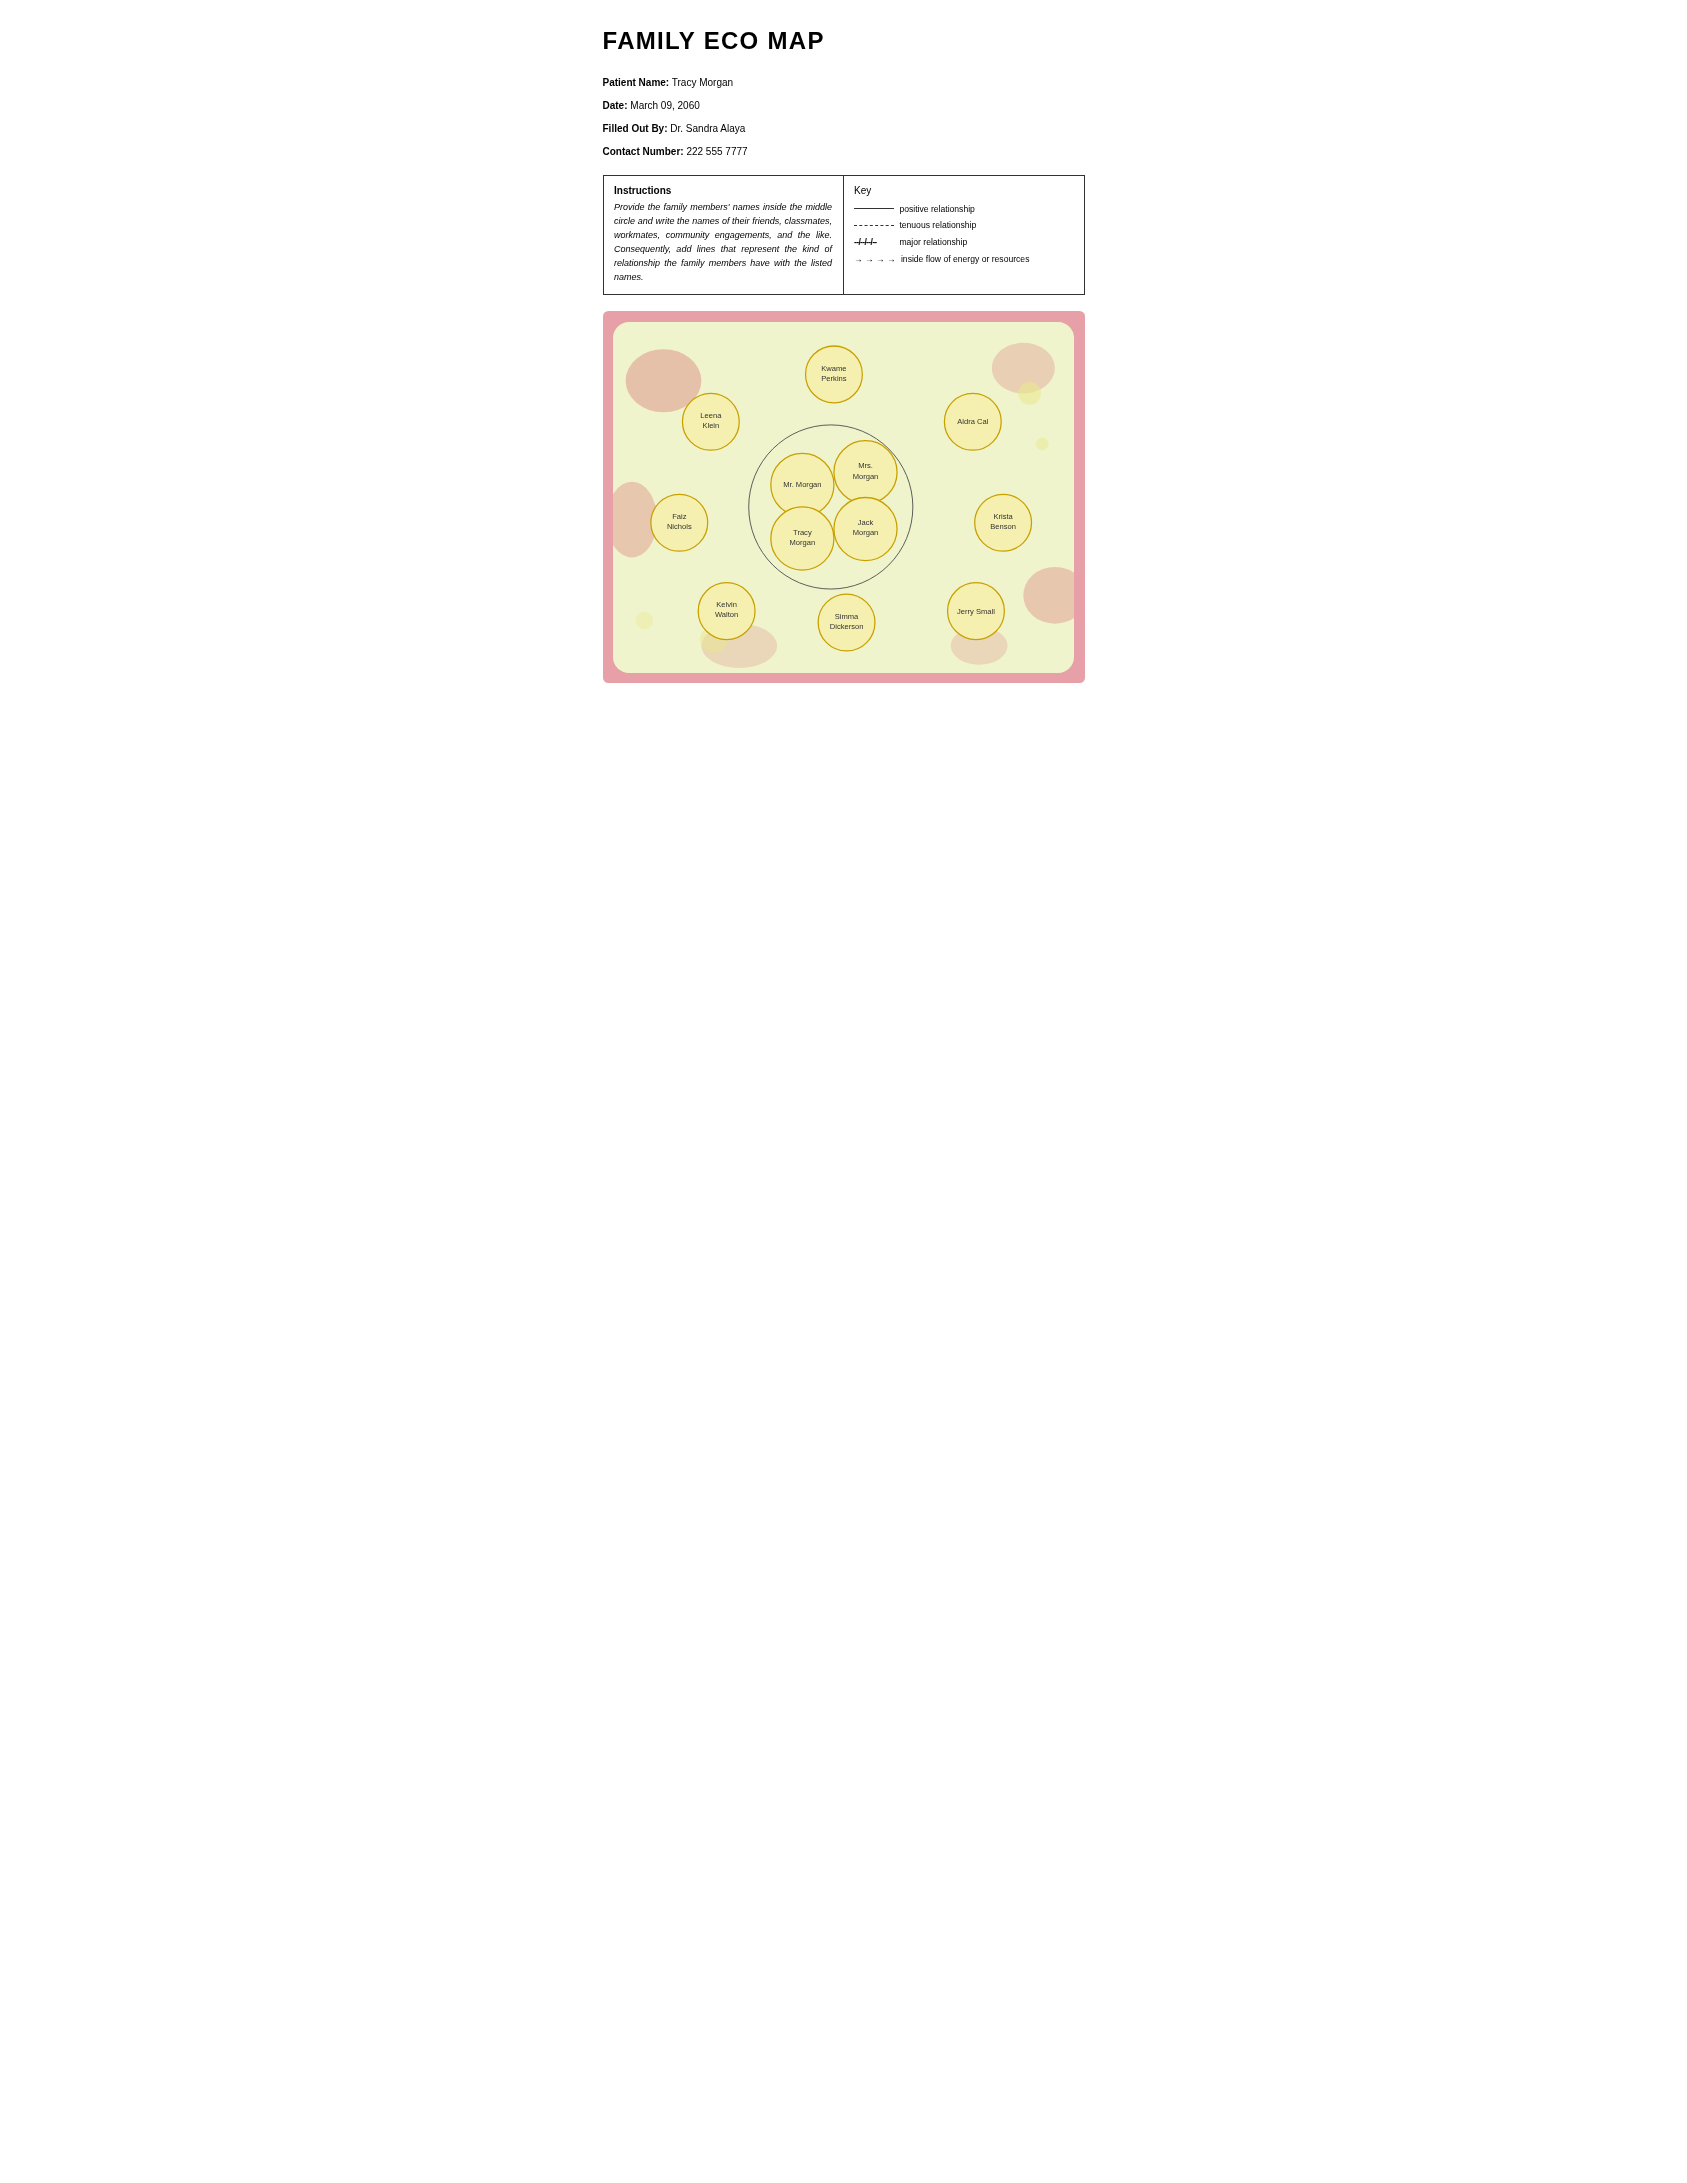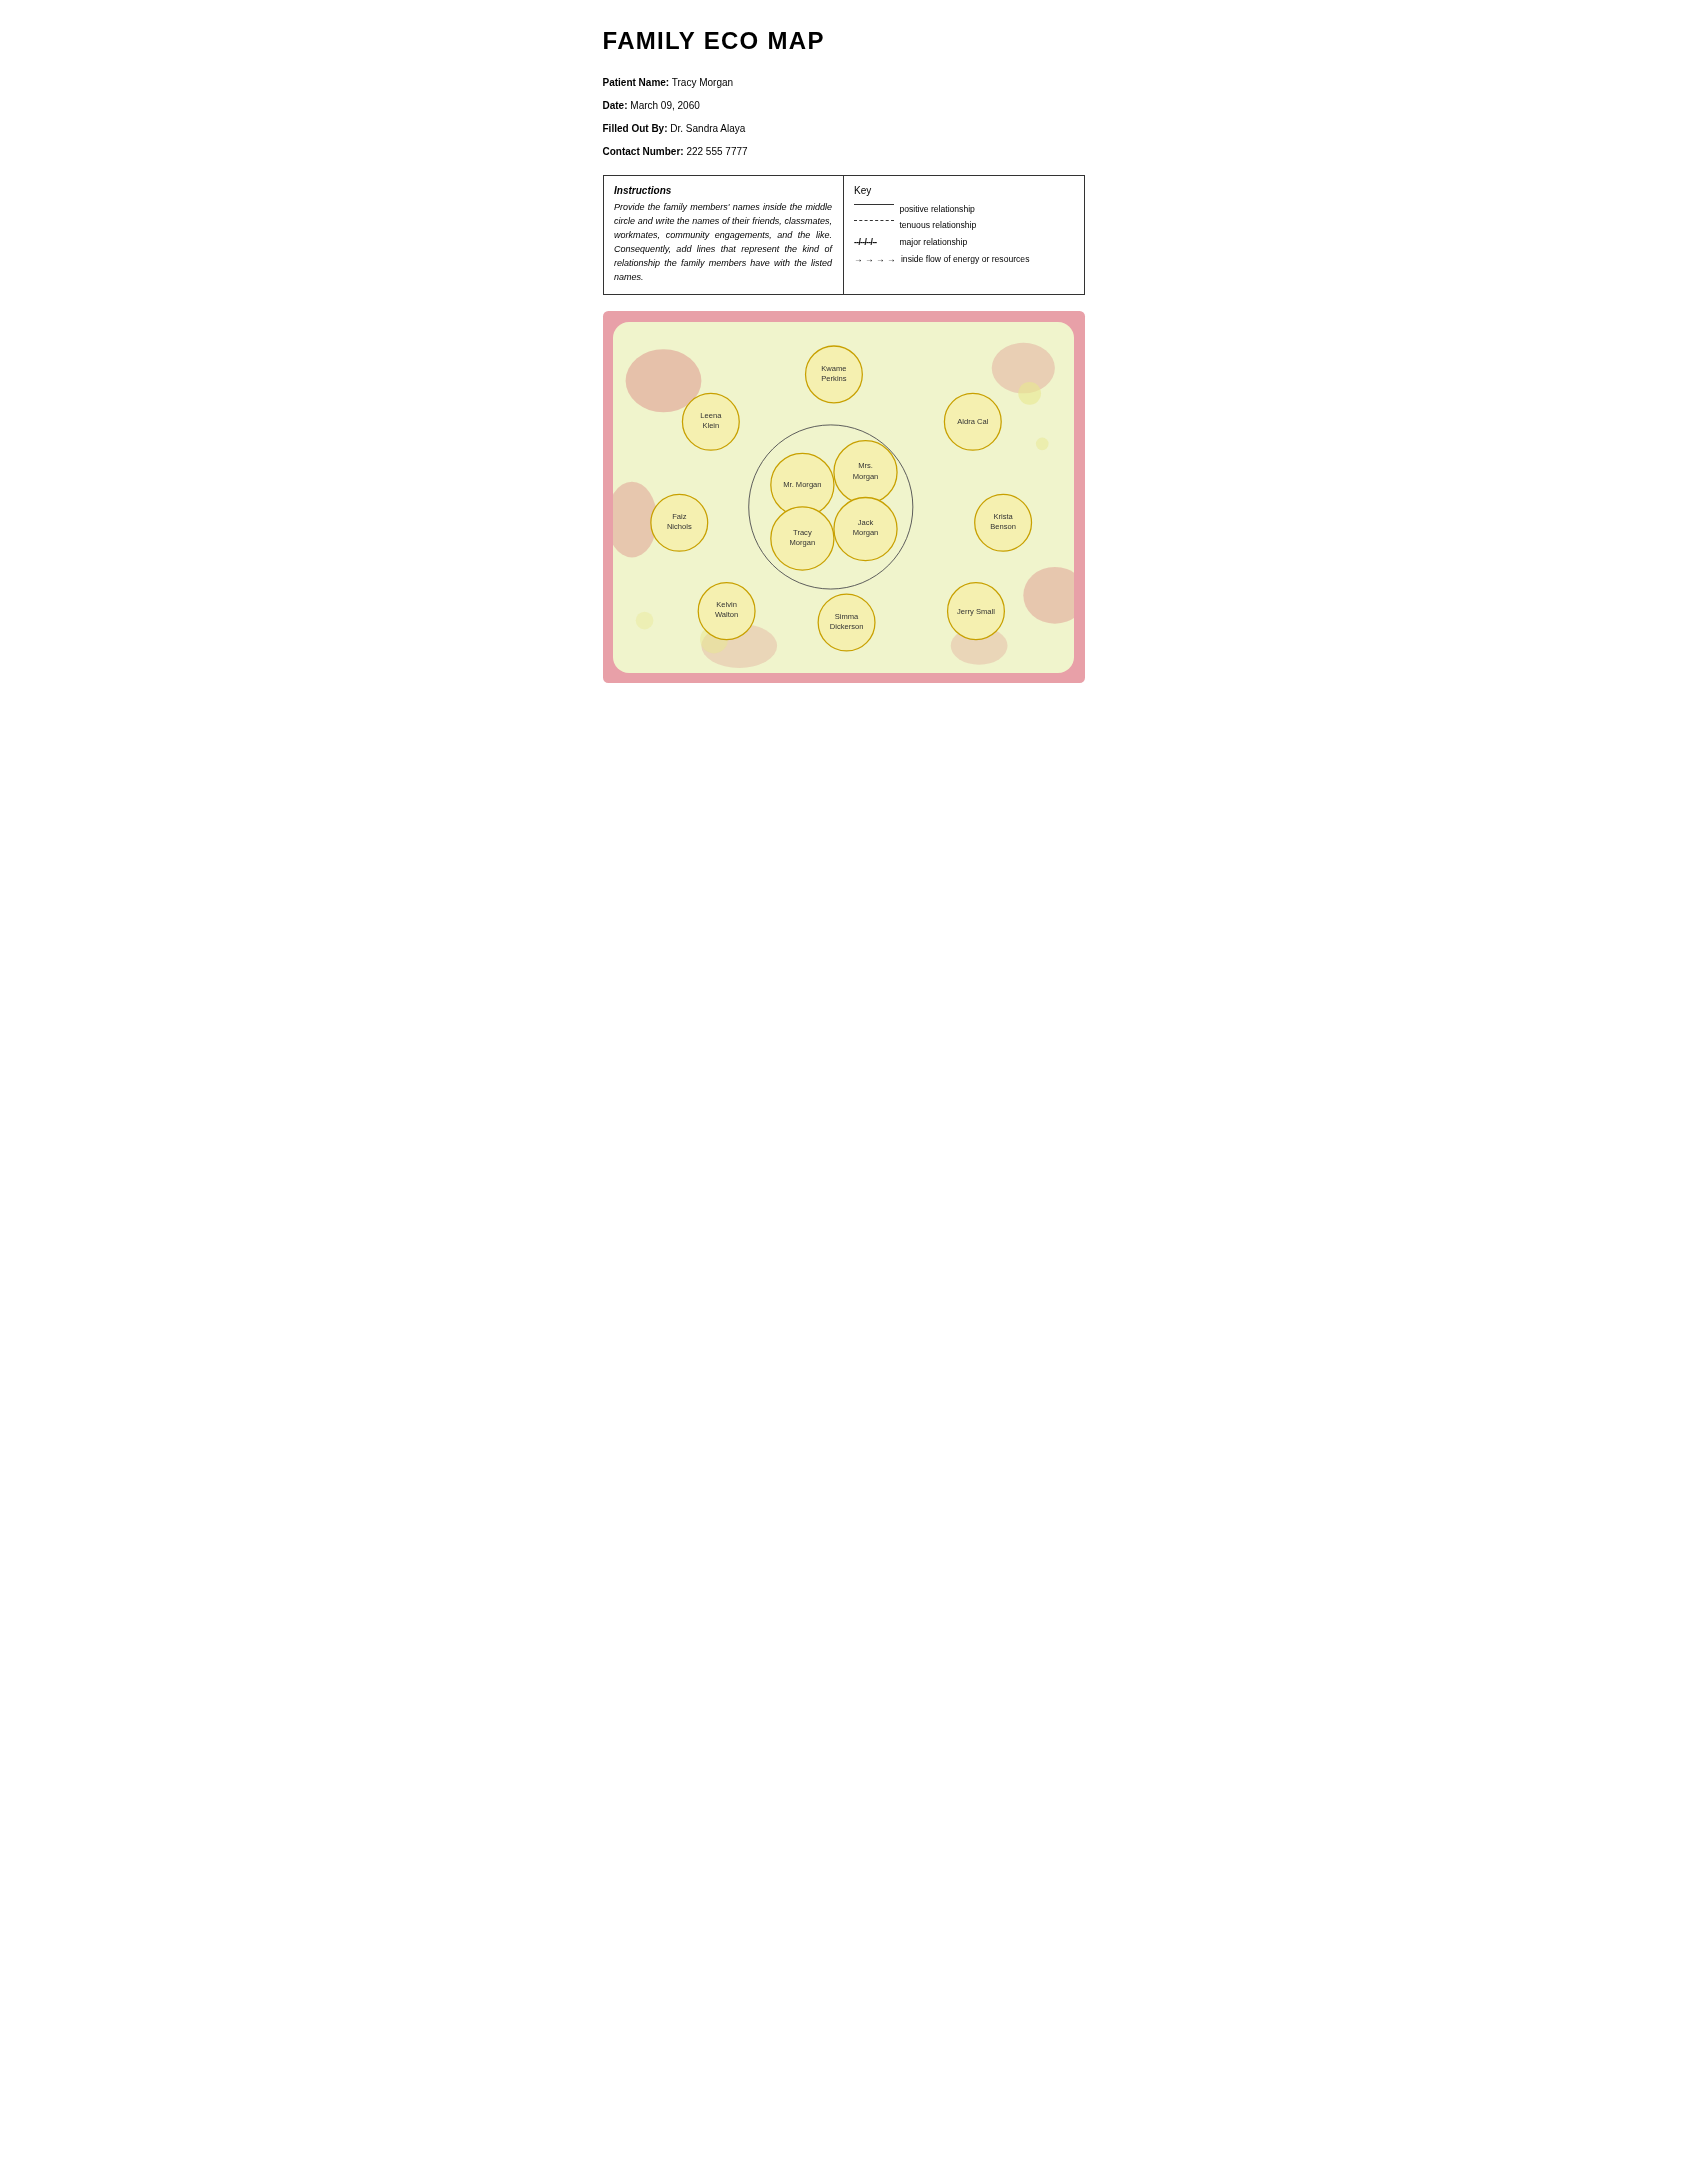--- a/index.html
+++ b/index.html
@@ -38,38 +38,38 @@
       margin-bottom: 16px;
     }
     .instructions-cell {
       border-right: 1px solid #333;
       padding: 9.3px 10.6px;
     }
     .key-cell {
       padding: 9.3px 10.6px;
     }
     .instructions-title {
-      font-style: italic;
       font-weight: bold;
       font-size: 10px;
       margin-bottom: 5.3px;
     }
     .instructions-text {
       font-style: italic;
       font-size: 9px;
       line-height: 1.55;
       text-align: justify;
     }
     .key-title {
       font-size: 10px;
       font-weight: normal;
       margin-bottom: 8px;
     }
     .key-item {
       display: flex;
+      align-items: center;
       margin-bottom: 6.6px;
       font-size: 9px;
       gap: 5.3px;
     }
     .key-line-solid {
       display: inline-block;
       width: 40px;
       height: 1.3px;
       background: #333;
       flex-shrink: 0;

